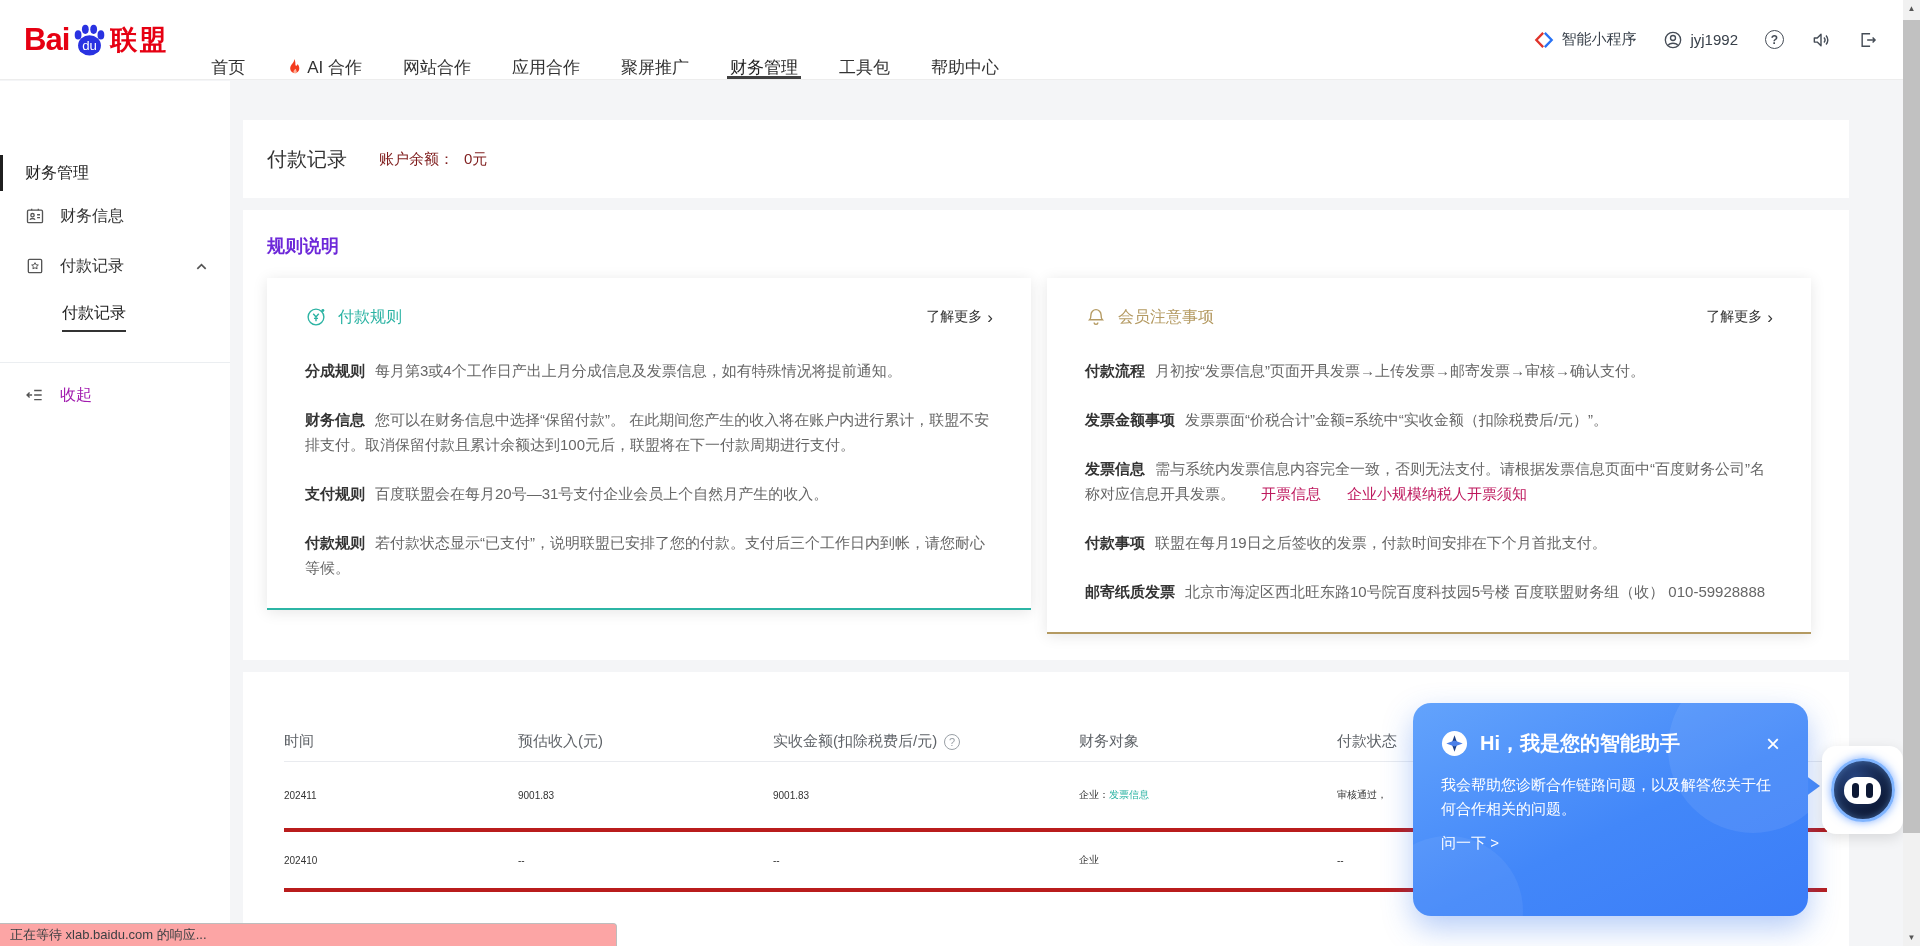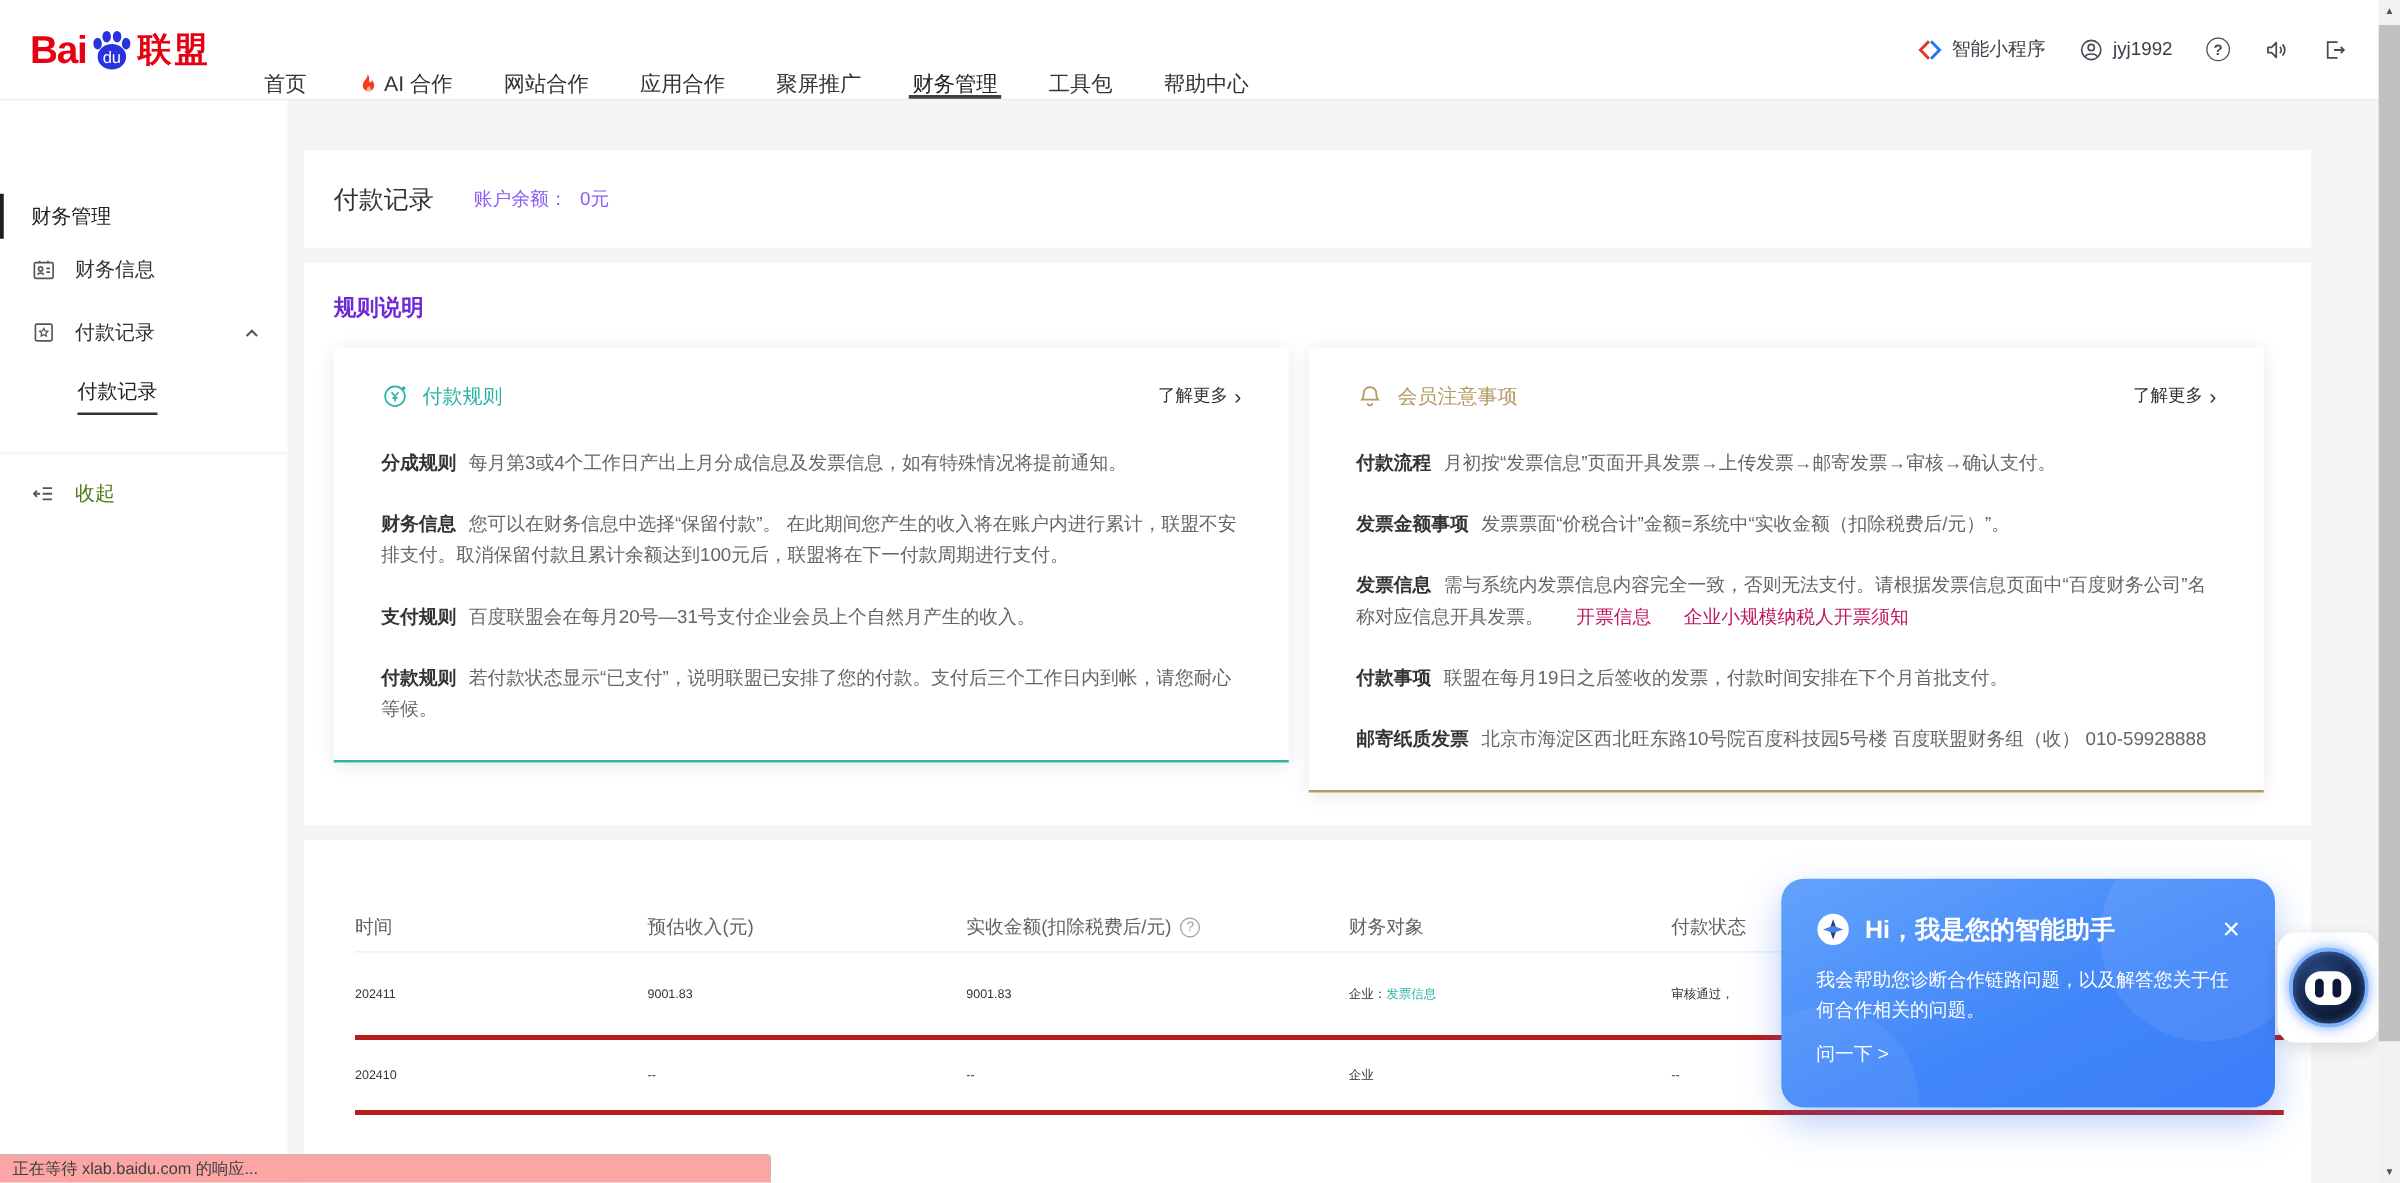--- a/index.html
+++ b/index.html
@@ -32,29 +32,29 @@
   .side-indicator { position:absolute; left:0; top:0; width:3px; height:36px; background:#1f1f1f; }
   .side-item { height:50px; display:flex; align-items:center; padding:0 22px 0 25px; font-size:16px;
     color:#333; cursor:pointer; }
   .side-item .s-ic { width:20px; height:20px; margin-right:15px; }
   .side-item .chev { margin-left:auto; width:13px; height:13px; }
   .side-subitem { padding:12px 0 0 62px; }
   .side-subitem span { display:inline-block; font-size:16px; color:#222; padding-bottom:6px;
     border-bottom:2px solid #333; cursor:pointer; }
   .side-divider { margin:30px 0 0 0; border-top:1px solid #ebeef1; }
   .side-collapse { margin-top:10px; height:44px; display:flex; align-items:center; padding-left:25px;
-    font-size:16px; color:#4d7c0f; cursor:pointer; }
+    font-size:16px; color:#a21caf; cursor:pointer; }
   .side-collapse .s-ic { width:20px; height:20px; margin-right:15px; }
 
   
   .main { position:absolute; left:243px; top:80px; width:1606px; }
   .card { background:#fff; }
   .page-head { margin-top:40px; height:78px; display:flex; align-items:center; padding-left:24px; }
   .page-title { font-size:20px; font-weight:500; color:#333; }
-  .balance { margin-left:32px; font-size:15px; color:#8b5cf6; }
+  .balance { margin-left:32px; font-size:15px; color:#7f1d1d; }
   .balance b { font-weight:400; margin-left:10px; }
 
   .rules-card { margin-top:12px; padding:24px 24px 26px; }
   .rules-title { font-size:18px; font-weight:700; color:#6d28d9; }
   .rule-cards { display:flex; gap:16px; margin-top:20px; align-items:flex-start; }
   .rule-card { width:764px; background:#fff; box-shadow:0 2px 14px rgba(0,0,0,.10);
     padding:28px 38px 24px; }
   .rule-card.teal { border-bottom:2px solid #2cb5a5; }
   .rule-card.gold { border-bottom:2px solid #b49a62; }
   .rule-head { display:flex; align-items:center; }
@@ -77,23 +77,23 @@
   .th { display:flex; align-items:center; }
   .help-icon { width:16px; height:16px; border:1px solid #9aa0a6; color:#9aa0a6; border-radius:50%;
     font-size:11px; display:inline-flex; align-items:center; justify-content:center; margin-left:7px; cursor:pointer; }
   .tr { border-bottom:4px solid #b91c1c; font-size:10px; color:#333; }
   .tr.r1 { height:70px; }
   .tr.r2 { height:60px; }
   .td { white-space:nowrap; overflow:hidden; }
   .t-link { color:#2bb3a3; cursor:pointer; }
 
   
-  .assistant { position:absolute; left:1413px; top:703px; width:395px; height:183px; border-radius:18px;
+  .assistant { position:absolute; left:1413px; top:703px; width:395px; height:213px; border-radius:18px;
     background:linear-gradient(155deg,#63a3fc 0%,#4287f9 55%,#3b7df8 100%);
-    box-shadow:0 12px 30px rgba(47,112,236,.35); padding:27px 28px; color:#fff; z-index:50; overflow:hidden;margin-left:12px; }
+    box-shadow:0 12px 30px rgba(47,112,236,.35); padding:27px 28px; color:#fff; z-index:50; overflow:hidden; }
   .assistant::before { content:""; position:absolute; right:-30px; top:-40px; width:170px; height:170px;
     border-radius:50%; background:rgba(255,255,255,.08); }
   .assistant::after { content:""; position:absolute; left:-40px; bottom:-70px; width:150px; height:150px;
     border-radius:50%; background:rgba(255,255,255,.06); }
   .as-head { display:flex; align-items:center; position:relative; z-index:2; }
   .as-title { font-size:20px; font-weight:bold; margin-left:12px; }
   .as-close { margin-left:auto; font-size:24px; line-height:1; cursor:pointer; font-weight:300; }
   .as-body { margin-top:16px; font-size:15px; line-height:24px; width:342px; position:relative; z-index:2; }
   .as-cta { margin-top:13px; font-size:15px; cursor:pointer; position:relative; z-index:2; }
   .as-tail { position:absolute; left:1805px; top:775px; width:0; height:0; border-top:11px solid transparent;

